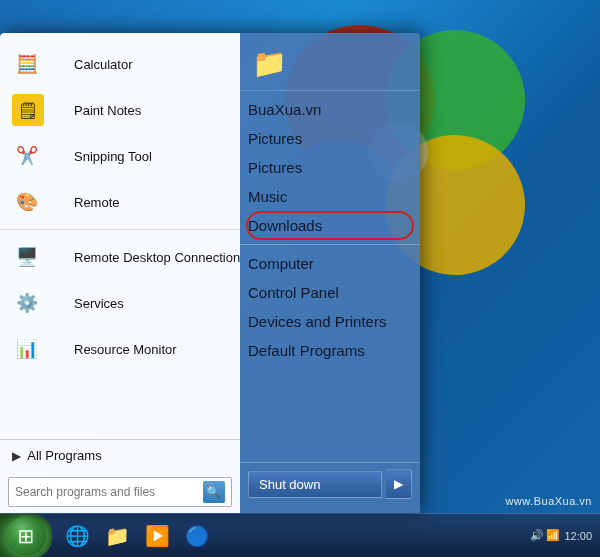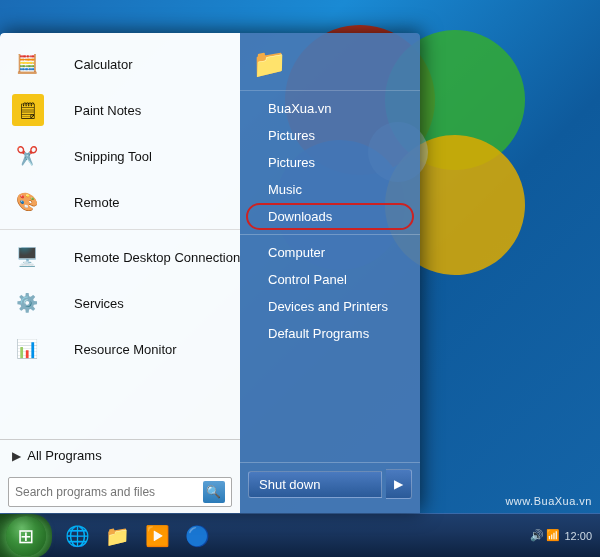--- a/index.html
+++ b/index.html
@@ -235,23 +235,23 @@
       gap: 8px;
       border-bottom: 1px solid rgba(255,255,255,0.2);
       margin-bottom: 4px;
     }
 
     .user-avatar-folder {
       font-size: 28px;
     }
 
     .right-menu-item {
-      padding: 6px 28px;
-      font-size: 13px;
-      color: #ffffff;
+      padding: 6px 8px;
+      font-size: 15px;
+      color: #0f172a;
       cursor: pointer;
       white-space: nowrap;
     }
 
     .right-menu-item.highlighted {
       
       position: relative;
     }
 
     .downloads-highlight {

